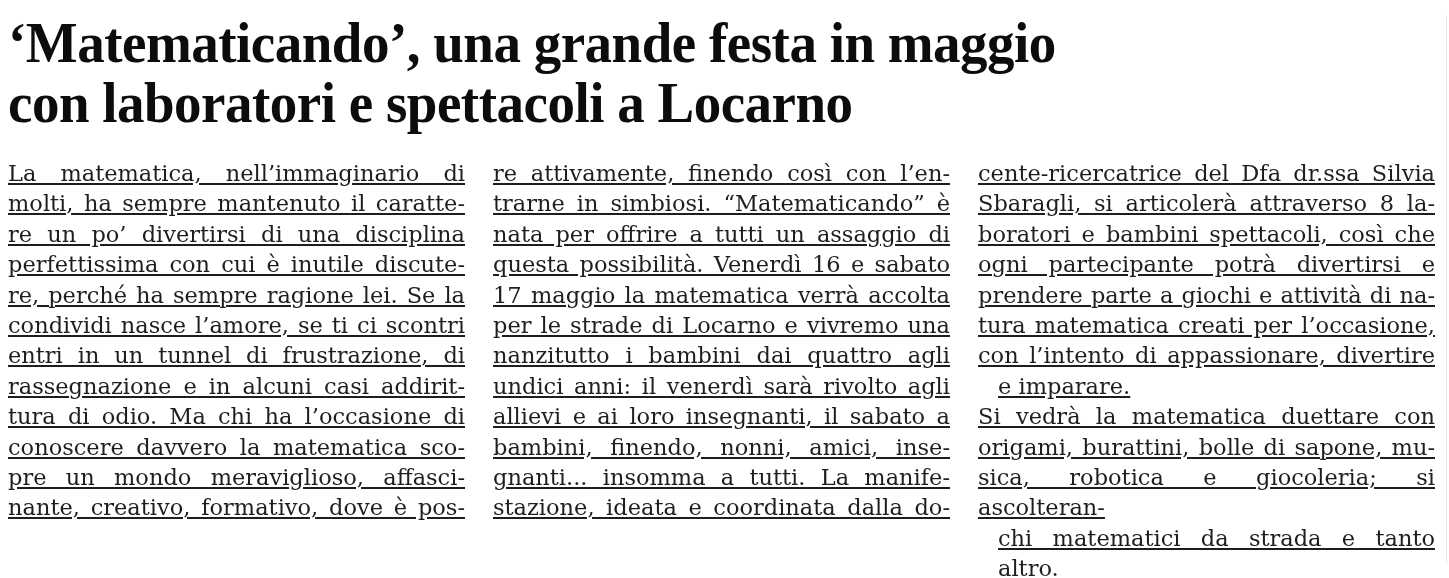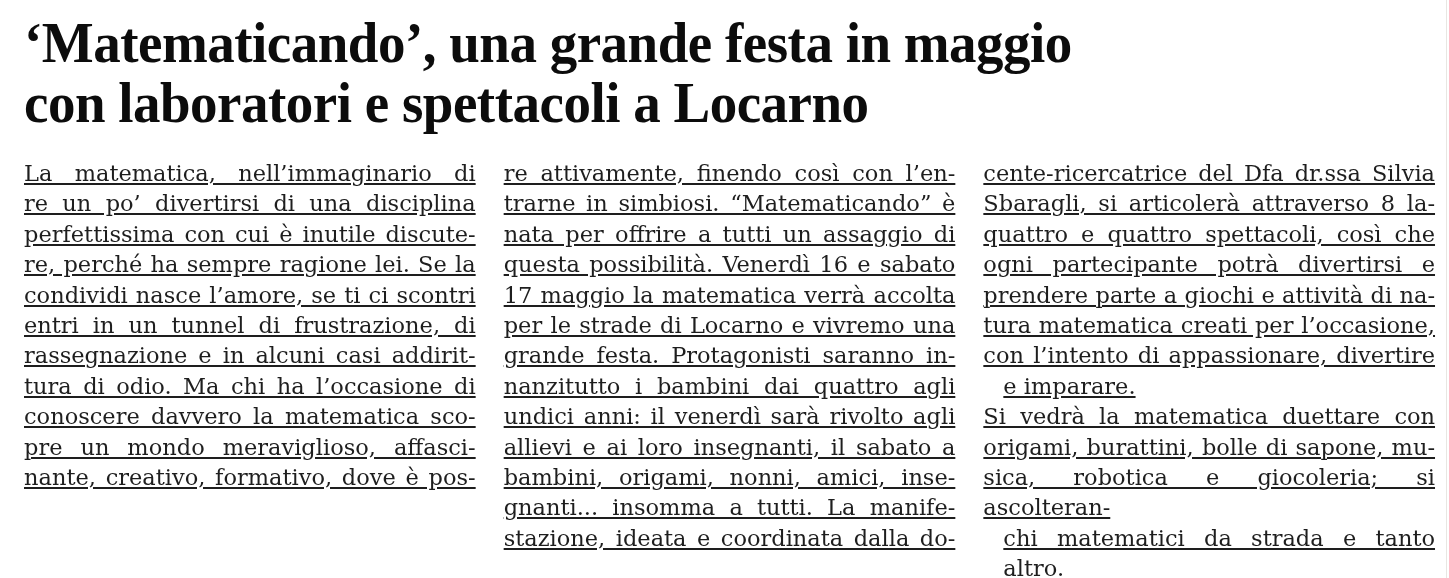--- a/index.html
+++ b/index.html
@@ -6,23 +6,24 @@
     margin: 0;
     padding: 0;
     background: #ffffff;
   }
   .page {
     position: relative;
     width: 1449px;
     height: 578px;
     background: #ffffff;
     box-sizing: border-box;
-    padding: 12px 14px 0 24px;
+    padding: 12px 14px 0 8px;
     overflow: hidden;
     font-family: "DejaVu Serif", serif;
+    border-radius: 26px;
   }
   .headline {
     margin: 0 0 26px 0;
     font-family: "Liberation Serif", serif;
     font-weight: 700;
     font-size: 55px;
     line-height: 60px;
     letter-spacing: -0.5px;
     color: #0c0c0c;
   }
@@ -69,50 +70,50 @@
 <div class="page">
 
   <h1 class="headline">
     <span class="title-line">‘Matematicando’, una grande festa in maggio</span>
     <span class="title-line">con laboratori e spettacoli a Locarno</span>
   </h1>
 
   <div class="body-columns">
     <div class="column">
         <div class="line">La matematica, nell’immaginario di</div>
+        <div class="line">molti, ha sempre mantenuto il caratte-</div>
         <div class="line">re un po’ divertirsi di una disciplina</div>
         <div class="line">perfettissima con cui è inutile discute-</div>
         <div class="line">re, perché ha sempre ragione lei. Se la</div>
         <div class="line">condividi nasce l’amore, se ti ci scontri</div>
         <div class="line">entri in un tunnel di frustrazione, di</div>
         <div class="line">rassegnazione e in alcuni casi addirit-</div>
         <div class="line">tura di odio. Ma chi ha l’occasione di</div>
         <div class="line">conoscere davvero la matematica sco-</div>
         <div class="line">pre un mondo meraviglioso, affasci-</div>
         <div class="line">nante, creativo, formativo, dove è pos-</div>
       </div>
     <div class="column">
         <div class="line">re attivamente, finendo così con l’en-</div>
         <div class="line">trarne in simbiosi. “Matematicando” è</div>
         <div class="line">nata per offrire a tutti un assaggio di</div>
         <div class="line">questa possibilità. Venerdì 16 e sabato</div>
         <div class="line">17 maggio la matematica verrà accolta</div>
         <div class="line">per le strade di Locarno e vivremo una</div>
-        <div class="line">grande festa. Protagonisti saranno in-</div>
         <div class="line">nanzitutto i bambini dai quattro agli</div>
         <div class="line">undici anni: il venerdì sarà rivolto agli</div>
         <div class="line">allievi e ai loro insegnanti, il sabato a</div>
-        <div class="line">bambini, origami, nonni, amici, inse-</div>
+        <div class="line">bambini, finendo, nonni, amici, inse-</div>
         <div class="line">gnanti... insomma a tutti. La manife-</div>
         <div class="line">stazione, ideata e coordinata dalla do-</div>
       </div>
     <div class="column">
         <div class="line">cente-ricercatrice del Dfa dr.ssa Silvia</div>
         <div class="line">Sbaragli, si articolerà attraverso 8 la-</div>
-        <div class="line">quattro e quattro spettacoli, così che</div>
+        <div class="line">boratori e bambini spettacoli, così che</div>
         <div class="line">ogni partecipante potrà divertirsi e</div>
         <div class="line">prendere parte a giochi e attività di na-</div>
         <div class="line">tura matematica creati per l’occasione,</div>
         <div class="line">con l’intento di appassionare, divertire</div>
         <div class="line para-end">e imparare.</div>
         <div class="line">Si vedrà la matematica duettare con</div>
         <div class="line">origami, burattini, bolle di sapone, mu-</div>
         <div class="line">sica, robotica e giocoleria; si ascolteran-</div>
         <div class="line para-end">chi matematici da strada e tanto altro.</div>
       </div>

